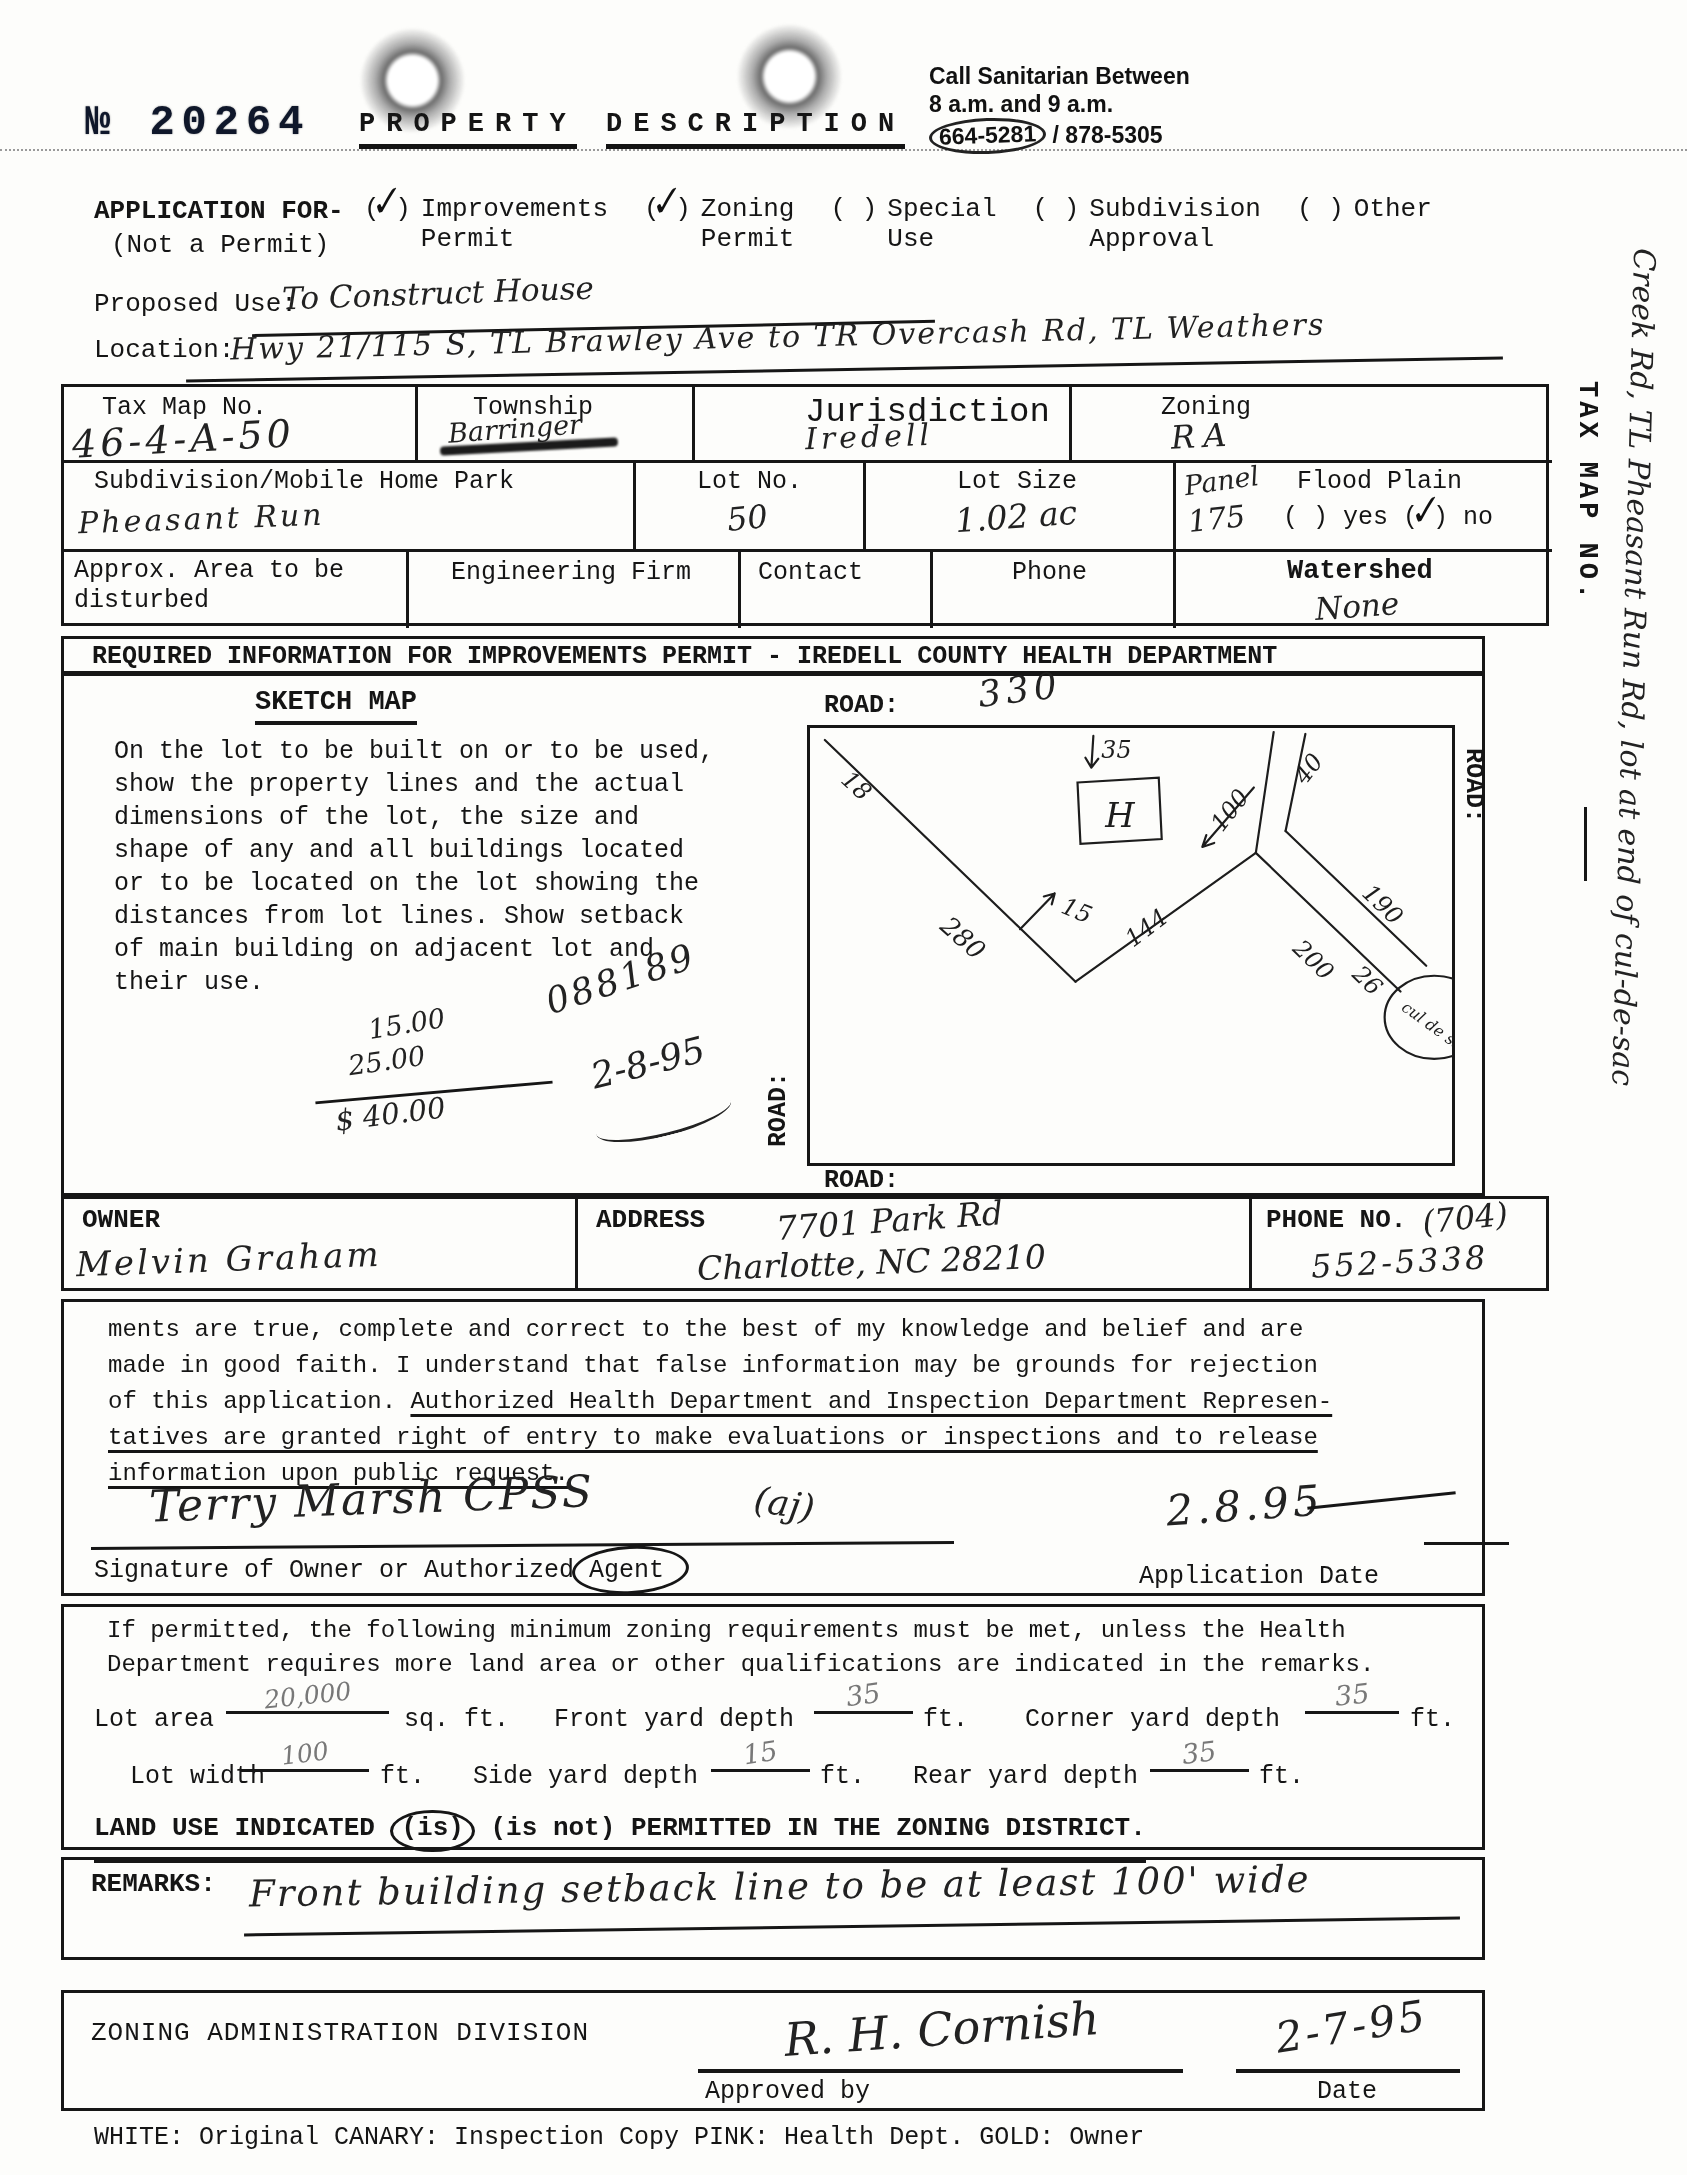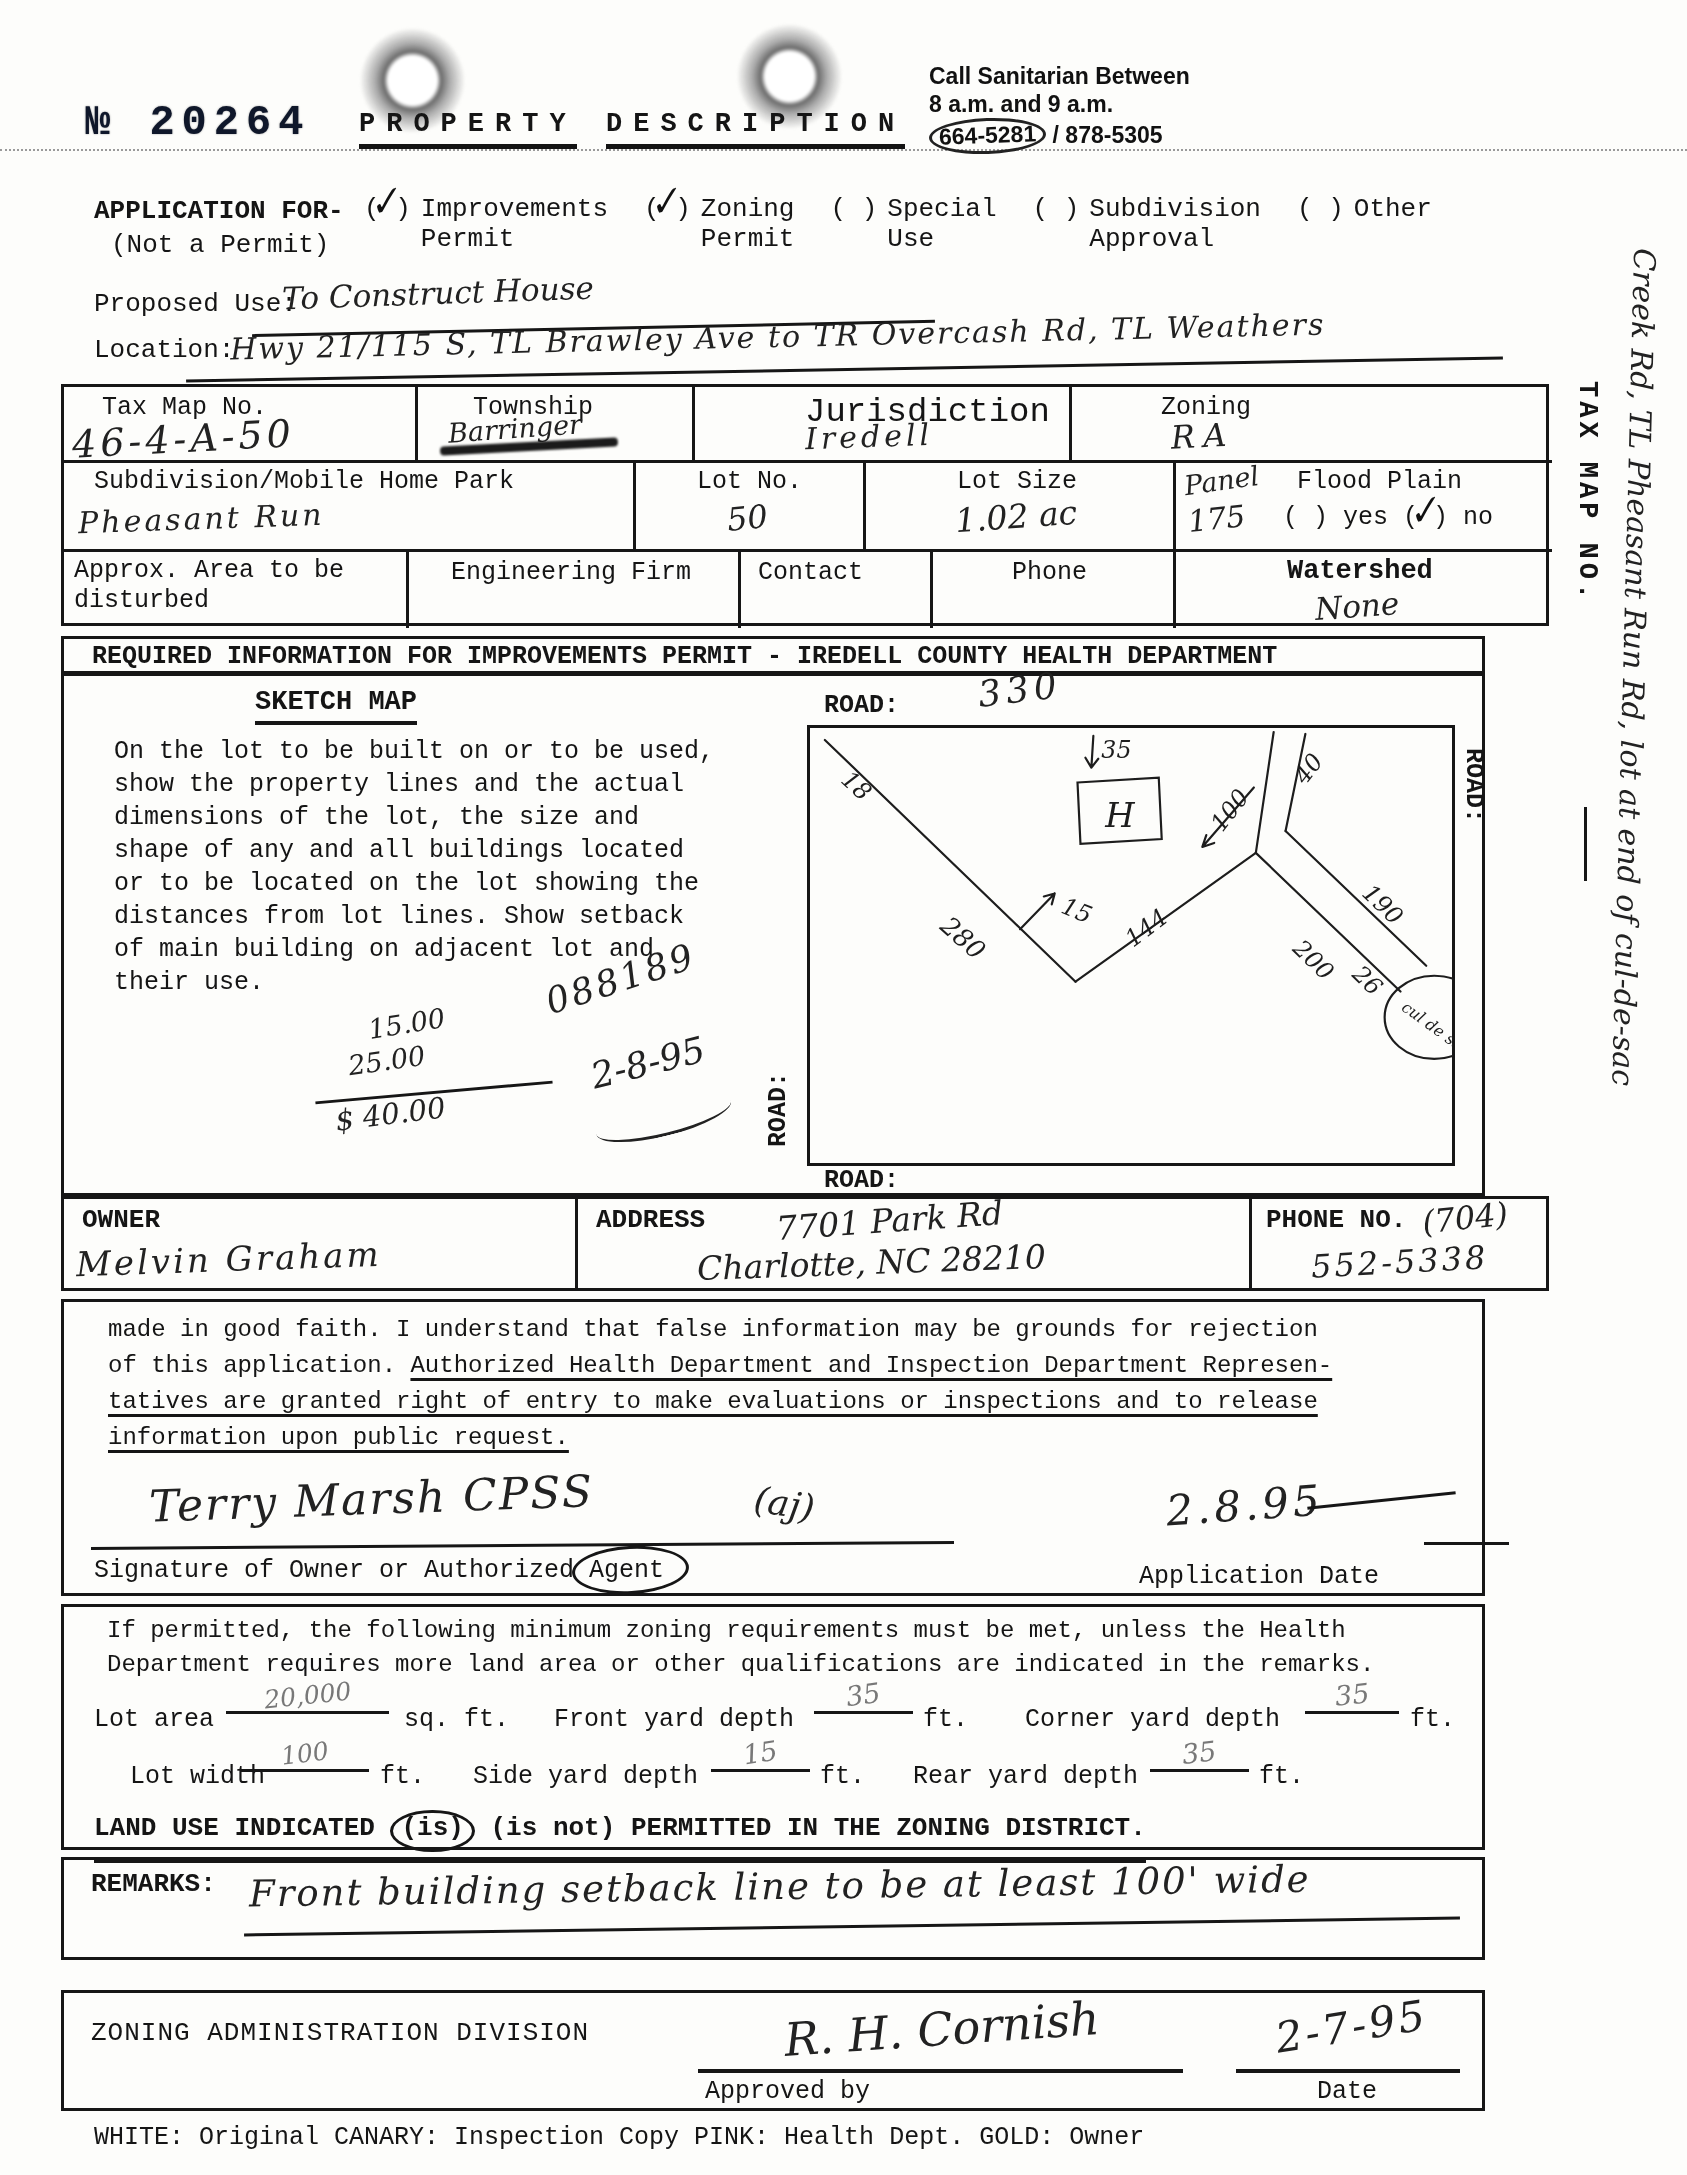--- a/index.html
+++ b/index.html
@@ -227,20 +227,21 @@
     </div>
     <div class="cell" style="left:1188px;top:0;width:300px;height:89px;">
       <div class="b" style="font-size:26px;padding:6px 0 0 14px;display:inline-block;font-family:Liberation Mono, monospace;">PHONE NO.</div>
       <span class="hw abs" style="left:170px;top:0px;font-size:32px;transform:rotate(-6deg);">(704)</span>
       <div class="hw abs" style="left:59px;top:44px;font-size:32px;transform:rotate(-3deg);letter-spacing:3px;">552-5338</div>
     </div>
   </div>
 
   <div class="abs box" style="left:61px;top:1299px;width:1424px;height:297px;">
     <div style="padding:10px 0 0 44px;font-size:24px;line-height:36px;">
+      <div>ments are true, complete and correct to the best of my knowledge and belief and are</div>
       <div>made in good faith.  I understand that false information may be grounds for rejection</div>
       <div><span>of this application.  </span><span class="u">Authorized Health Department and Inspection Department Represen-</span></div>
       <div class="u">tatives are granted right of entry to make evaluations or inspections and to release</div>
       <div class="u">information upon public request.</div>
     </div>
   </div>
   <div class="abs hw" style="left:149px;top:1473px;font-size:44px;transform:rotate(-2deg);letter-spacing:2px;">Terry Marsh CPSS</div>
   <div class="abs hw" style="left:754px;top:1483px;font-size:36px;transform:rotate(9deg);">(aj)</div>
   <div class="rule" style="left:91px;top:1544px;width:863px;height:3px;transform:rotate(-0.4deg);"></div>
   <div class="abs" style="left:94px;top:1556px;font-size:25px;">Signature of Owner or Authorized Agent</div>

